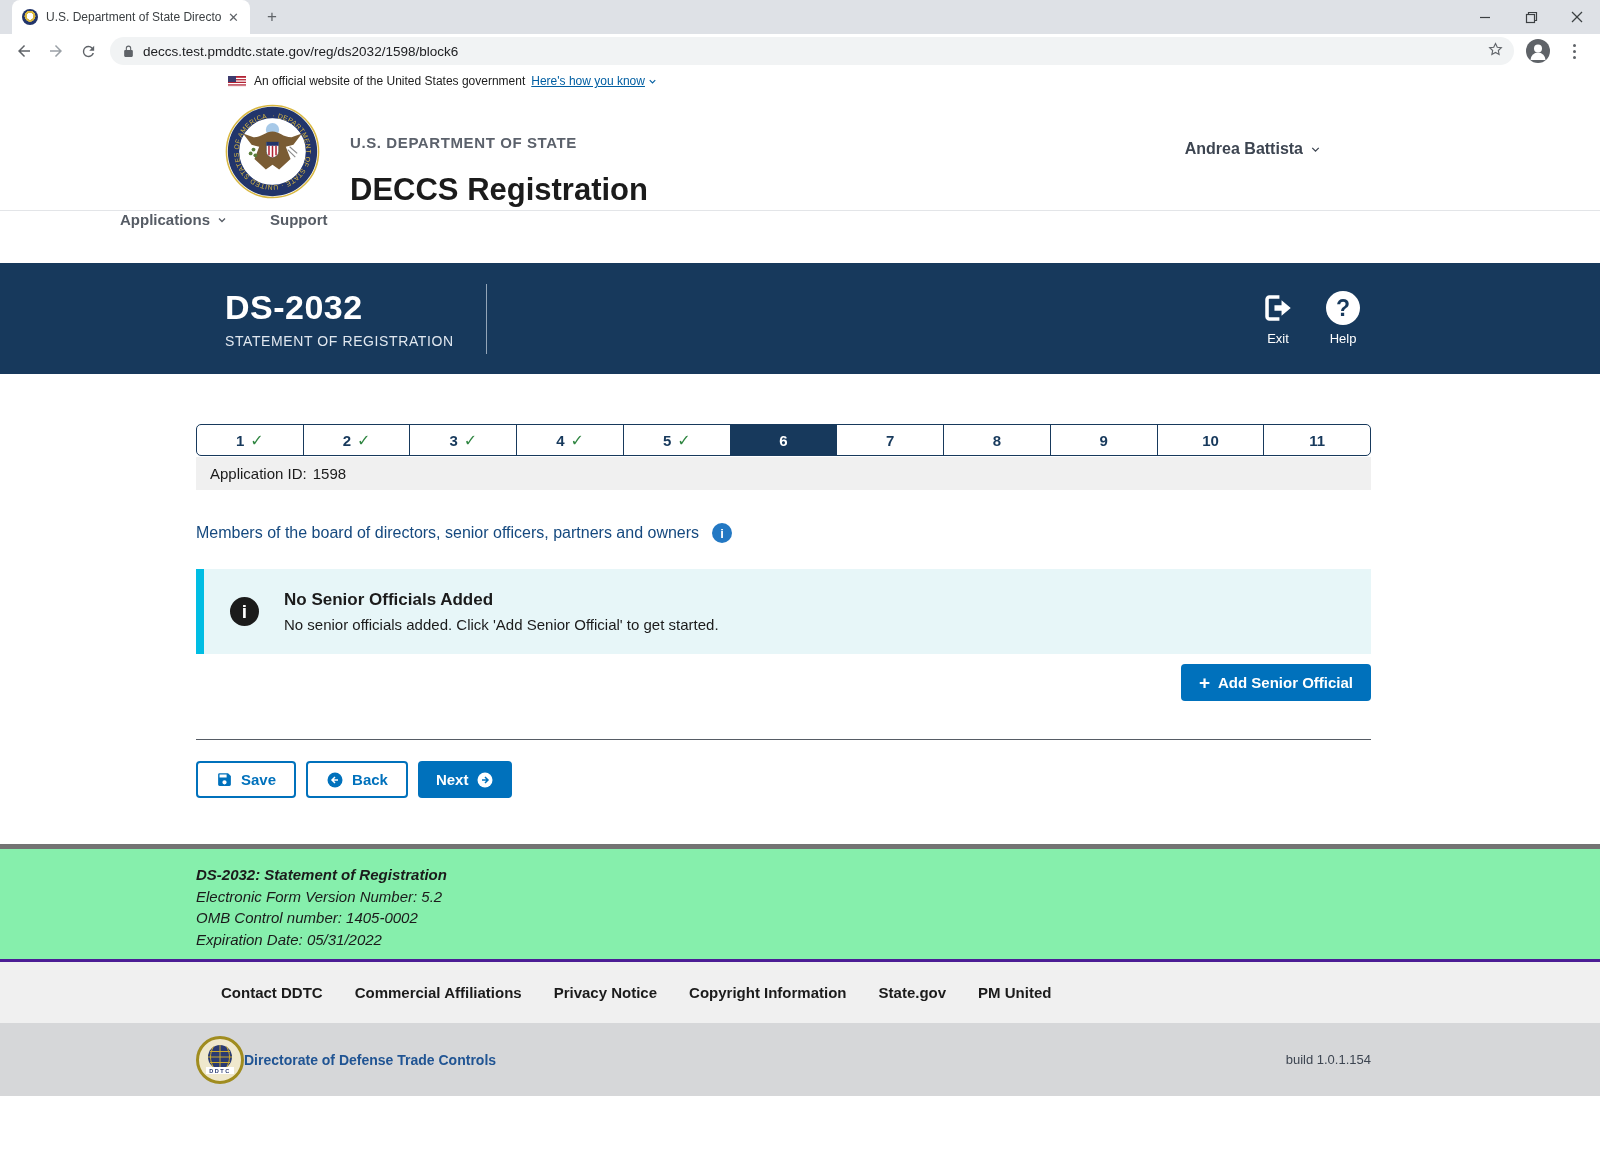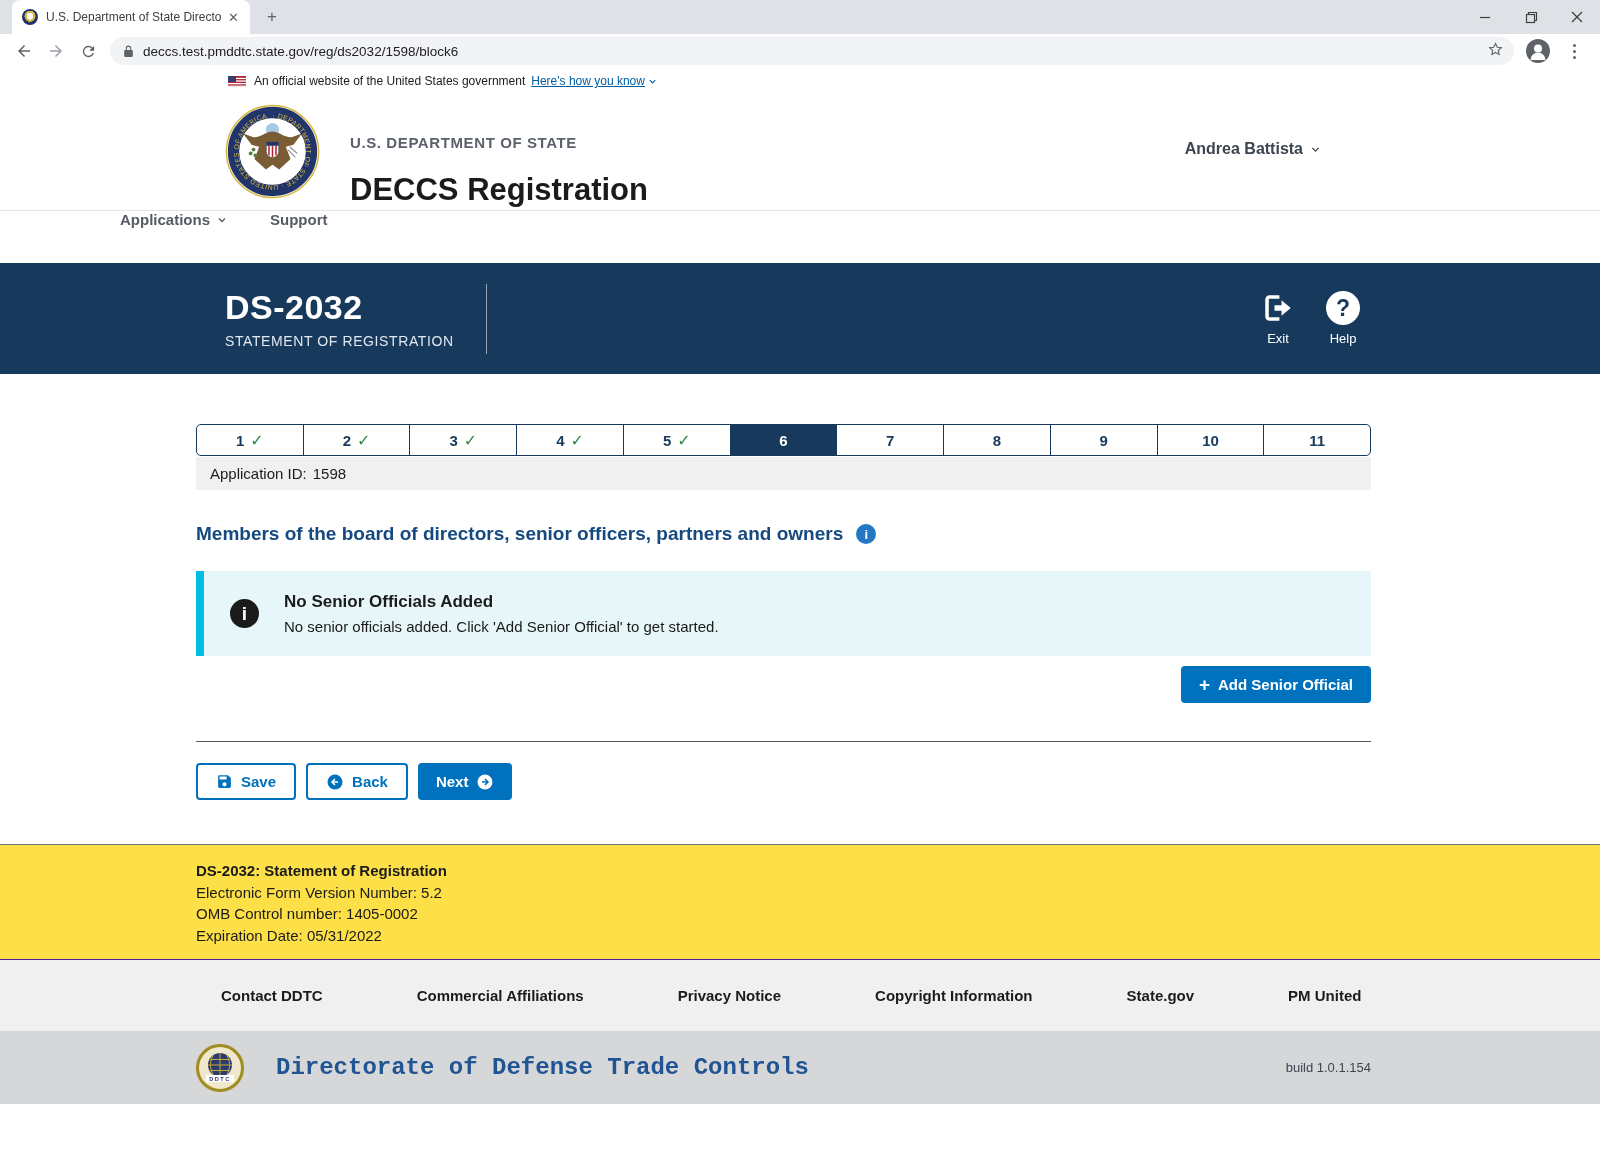--- a/index.html
+++ b/index.html
@@ -72,21 +72,21 @@
           border-right:1px solid #17395c; font-size:15px; font-weight:bold; color:#17395c; }
   .step:last-child { border-right:none; }
   .step-active { background:#17395c; color:#fff; }
   .step-check::before { content:"✓"; font-family:"DejaVu Sans", sans-serif; color:#2e8540;
                         font-weight:bold; font-size:16px; }
   .app-id-row { height:33px; background:#f0f0f0; display:flex; align-items:center; padding-left:14px;
                 font-size:15px; margin-top:1px; }
   .app-id-label { font-weight:normal; }
   .app-id-value { margin-left:6px; }
 
-  .section-heading { margin-top:33px; font-size:19px; font-weight:bold; color:#15497f;
+  .section-heading { margin-top:33px; font-size:16px; font-weight:normal; color:#15497f;
                      display:flex; align-items:center; gap:13px; }
   .info-blue { width:20px; height:20px; border-radius:50%; background:#2378c3; color:#fff;
                display:inline-flex; align-items:center; justify-content:center;
                font-size:13px; font-weight:bold; flex:0 0 20px; }
   .info-blue::before { content:"i"; }
 
   .alert { margin-top:26px; background:#e7f6f8; border-left:8px solid #00bde3; min-height:85px;
            display:flex; align-items:center; padding:14px 20px 14px 26px; gap:25px; }
   .info-black { width:29px; height:29px; border-radius:50%; background:#1b1b1b; color:#fff;
                 display:flex; align-items:center; justify-content:center; font-size:19px;
@@ -100,30 +100,30 @@
          font-size:15px; font-weight:bold; padding:0 18px; border:none; cursor:pointer;
          font-family:"Liberation Sans", sans-serif; }
   .btn-solid { background:#0071bc; color:#fff; }
   .btn-outline { background:#fff; color:#0071bc; border:2px solid #0071bc; }
   .plus-ico::before { content:"+"; font-size:19px; font-weight:bold; line-height:1; }
 
   .content-divider { border:none; border-top:1px solid #565c65; margin-top:38px; }
   .btn-row { display:flex; gap:10px; margin-top:21px; }
 
   
-  .form-meta { background:#fde047; border-top:1px solid #737373; height:115px;
-               padding:15px 0 0 196px; font-size:15px; }
+  .form-meta { background:#86efac; border-top:5px solid #737373; height:115px;
+               padding:15px 0 0 196px; font-size:15px;font-style:italic; }
   .form-meta div { line-height:21.5px; }
   .meta-title { font-weight:bold; }
-  .footer-links { background:#f0f0f0; border-top:1px solid #4c1d95; height:72px;
-                  display:flex; align-items:center; padding-left:221px; gap:94px; }
+  .footer-links { background:#f0f0f0; border-top:3px solid #4c1d95; height:64px;
+                  display:flex; align-items:center; padding-left:221px; gap:32px; }
   .footer-link { font-size:15px; font-weight:bold; color:#1b1b1b; text-decoration:none; }
   .footer-bottom { background:#d6d7d9; height:73px; display:flex; align-items:center;
                    padding:0 229px 0 196px; }
-  .org-name { font-size:24px; font-weight:bold; color:#205493; margin-left:32px;font-family:Liberation Mono, monospace; }
+  .org-name { font-size:14px; font-weight:bold; color:#205493; margin-left:0; }
   .fb-flex-spacer { flex:1; }
   .build-label { font-size:13px; color:#3d4551; }
   .bottom-strip { background:#fff; height:57px; }
 </style>
 </head>
 <body>
 
 <div class="titlebar">
   <div class="tab">
     <span class="favicon"></span>

